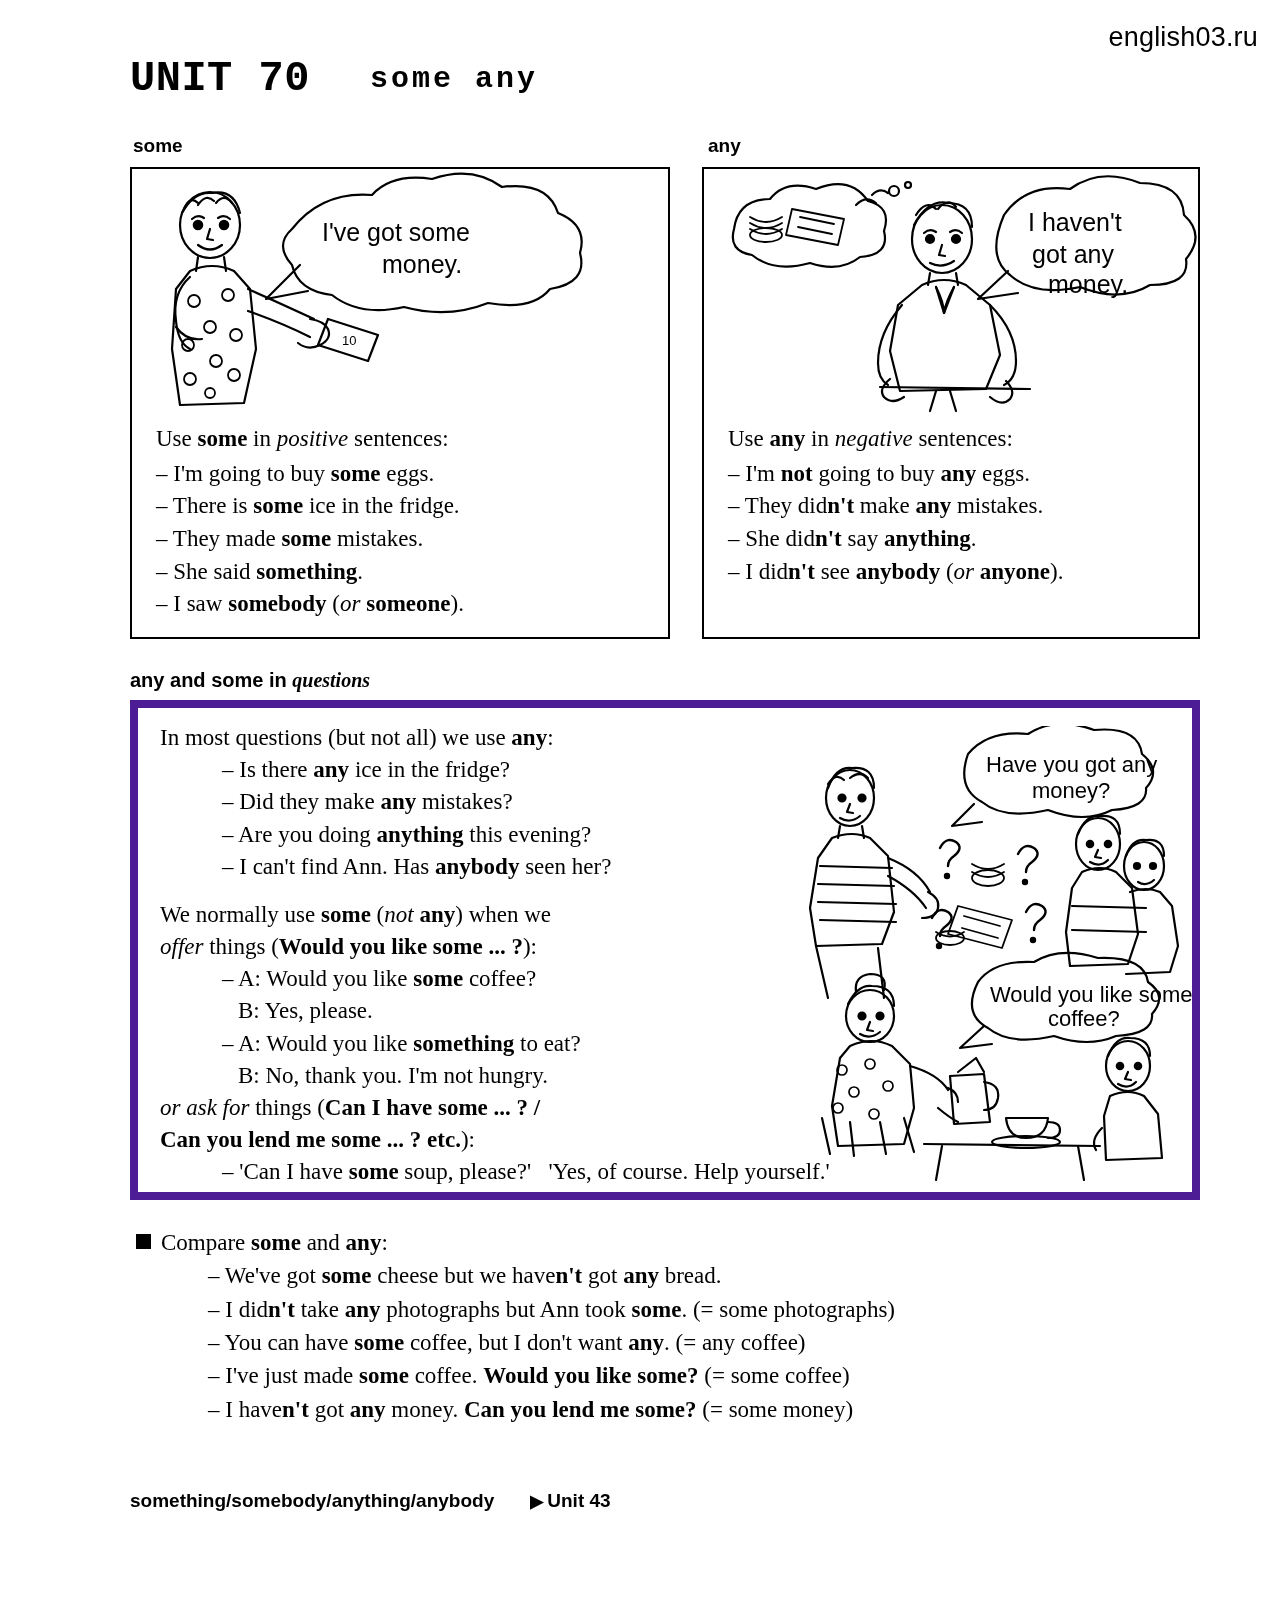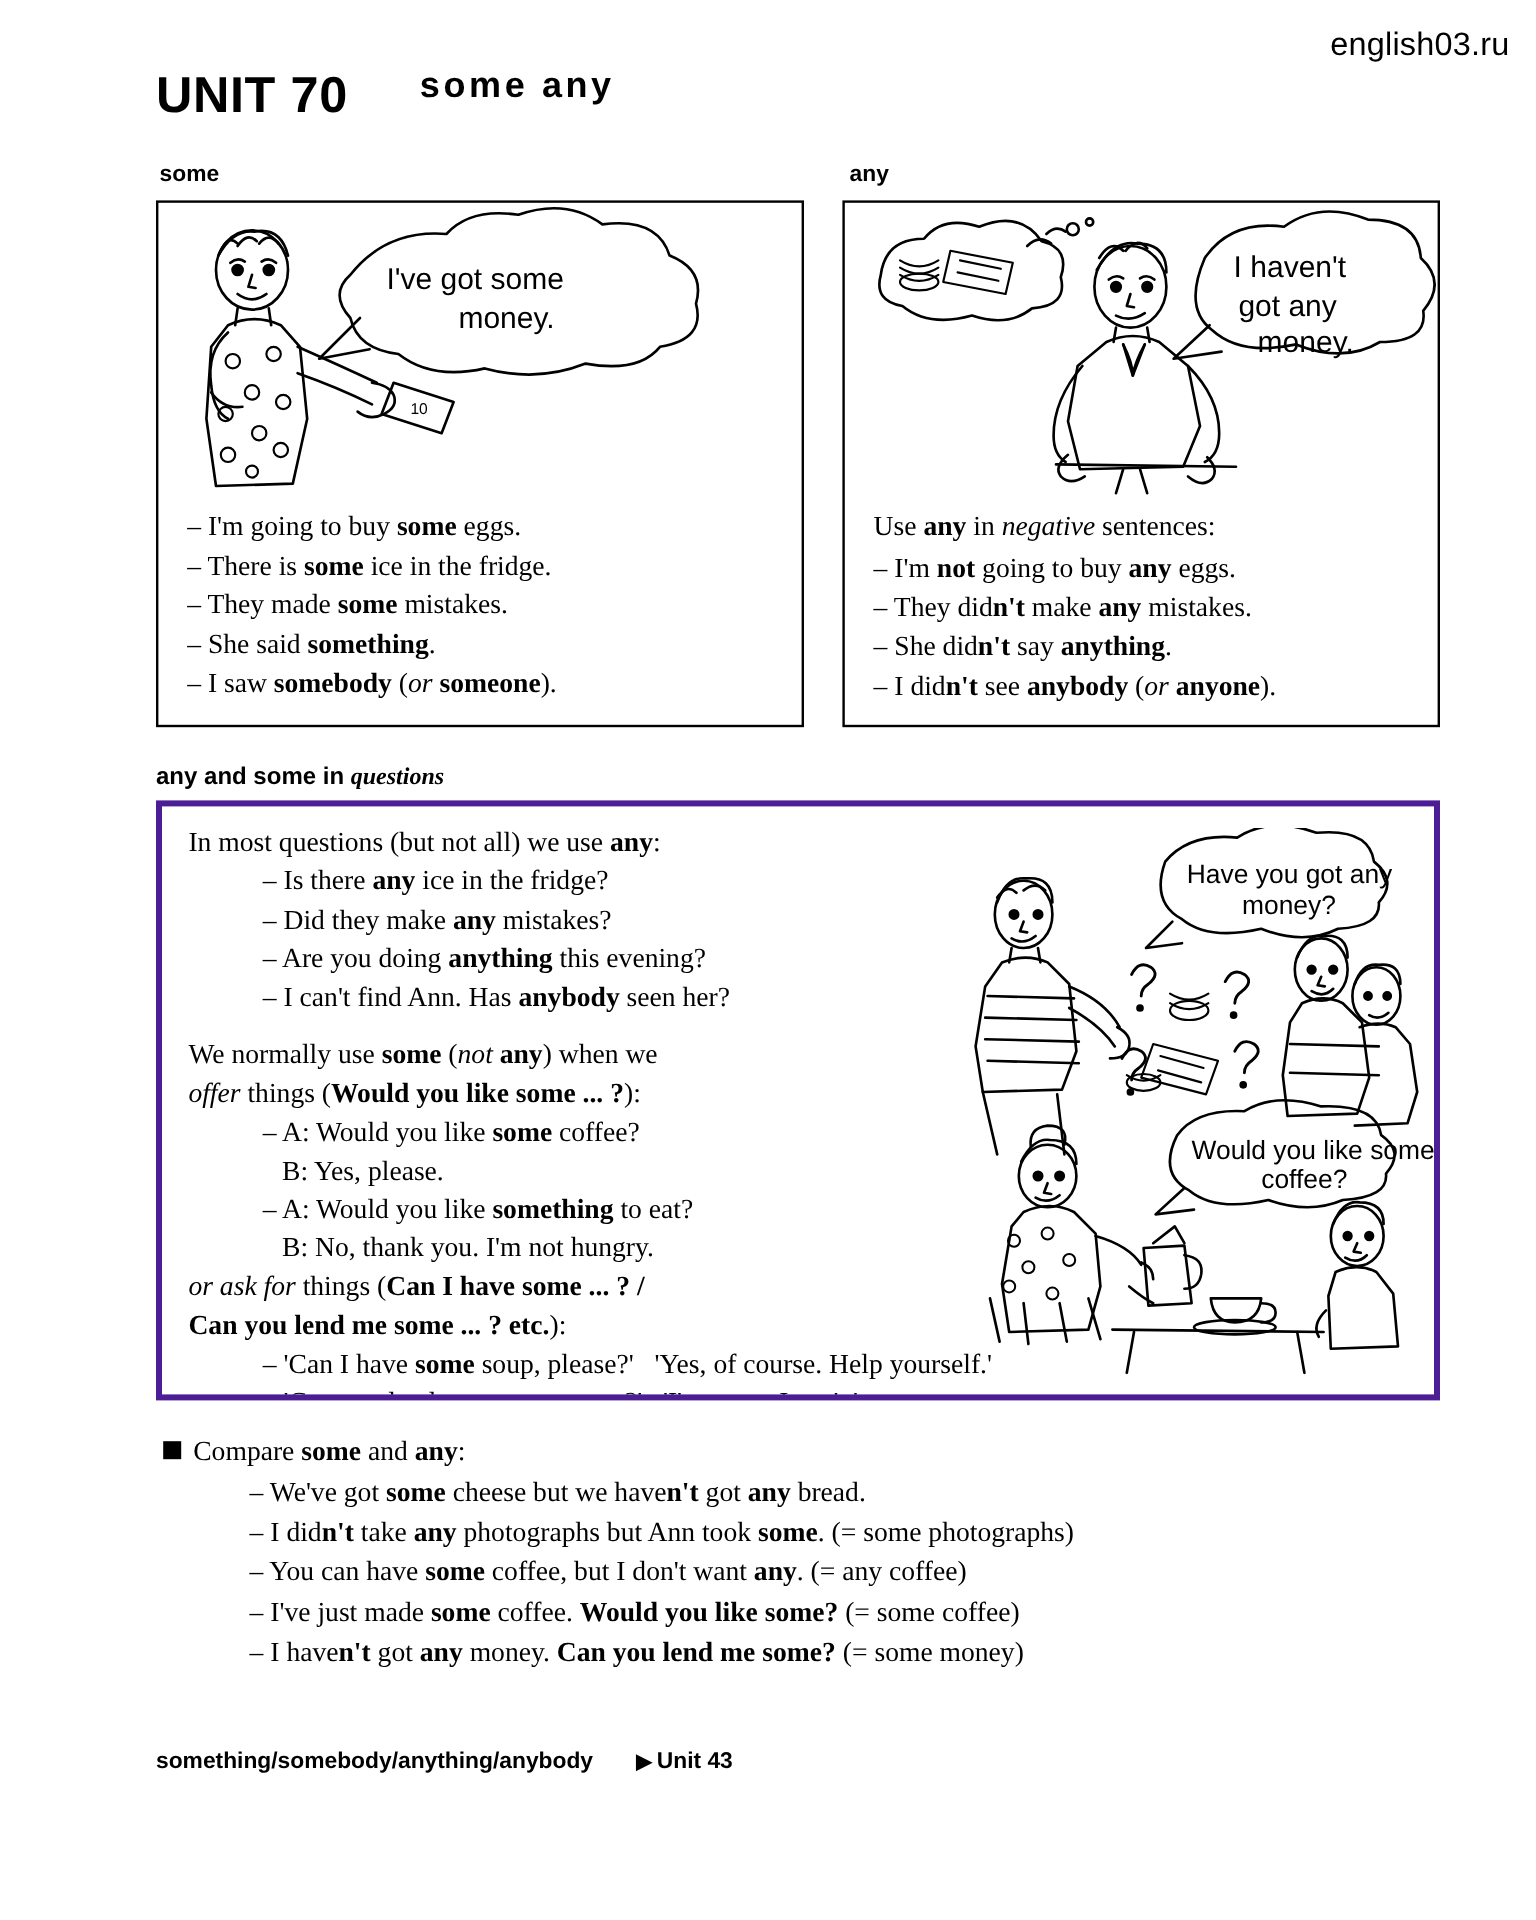--- a/index.html
+++ b/index.html
@@ -25,23 +25,23 @@
     letter-spacing: 0.2px;
   }
   .page {
     position: absolute;
     left: 130px;
     top: 55px;
     width: 1070px;
   }
   .title-row {
     display: flex;
-    align-items: flex-start;
+    align-items: center;
     gap: 60px;
-    font-family: Liberation Sans, sans-serif;
+    font-family: Liberation Mono, monospace;
     font-weight: bold;
   }
   .unit-title { font-size: 42px; letter-spacing: 0.5px; }
   .unit-sub { font-size: 30px; letter-spacing: 3px; }
 
   .col-labels {
     position: relative;
     margin-top: 32px;
     height: 26px;
     font-family: "Liberation Sans", sans-serif;
@@ -83,21 +83,21 @@
   .section-label {
     margin-top: 30px;
     font-family: "Liberation Sans", sans-serif;
     font-size: 20px;
     font-weight: bold;
   }
   .section-label i { font-family: Liberation Serif, serif; font-style: italic; font-weight: bold; }
 
   .q-box {
     margin-top: 8px;
-    border: 5px solid #4c1d95;
+    border: 8px solid #4c1d95;
     width: 1070px;
     box-sizing: border-box;
     position: relative;
     height: 500px;
     overflow: hidden;
   }
   .q-text {
     padding: 14px 0 0 22px;
     width: 660px;
     font-size: 23px;
@@ -201,20 +201,23 @@
             <path d="M178 150 q14 2 18 10 q4 10 -8 16 q-12 6 -22 -2"></path>
 
             <path d="M196 150 l50 16 l-10 26 l-50 -16z"></path>
             <text x="210" y="176" font-family="Liberation Sans, sans-serif" font-size="13" stroke="none" fill="#000">10</text>
           </g>
           <text x="190" y="72" font-family="Liberation Sans, sans-serif" font-size="25" fill="#000" stroke="none">I've got some</text>
           <text x="250" y="104" font-family="Liberation Sans, sans-serif" font-size="25" fill="#000" stroke="none">money.</text>
         </svg>
       </div>
       <div class="rules">
+        <div class="lead">
+          <span>Use </span><b>some</b><span> in </span><i>positive</i><span> sentences:</span>
+        </div>
         <div class="li">– I'm going to buy <b>some</b> eggs.</div>
         <div class="li">– There is <b>some</b> ice in the fridge.</div>
         <div class="li">– They made <b>some</b> mistakes.</div>
         <div class="li">– She said <b>something</b>.</div>
         <div class="li">– I saw <b>somebody</b> (<i>or</i> <b>someone</b>).</div>
       </div>
     </div>
 
     <div class="box box-right">
       <div class="cartoon">

